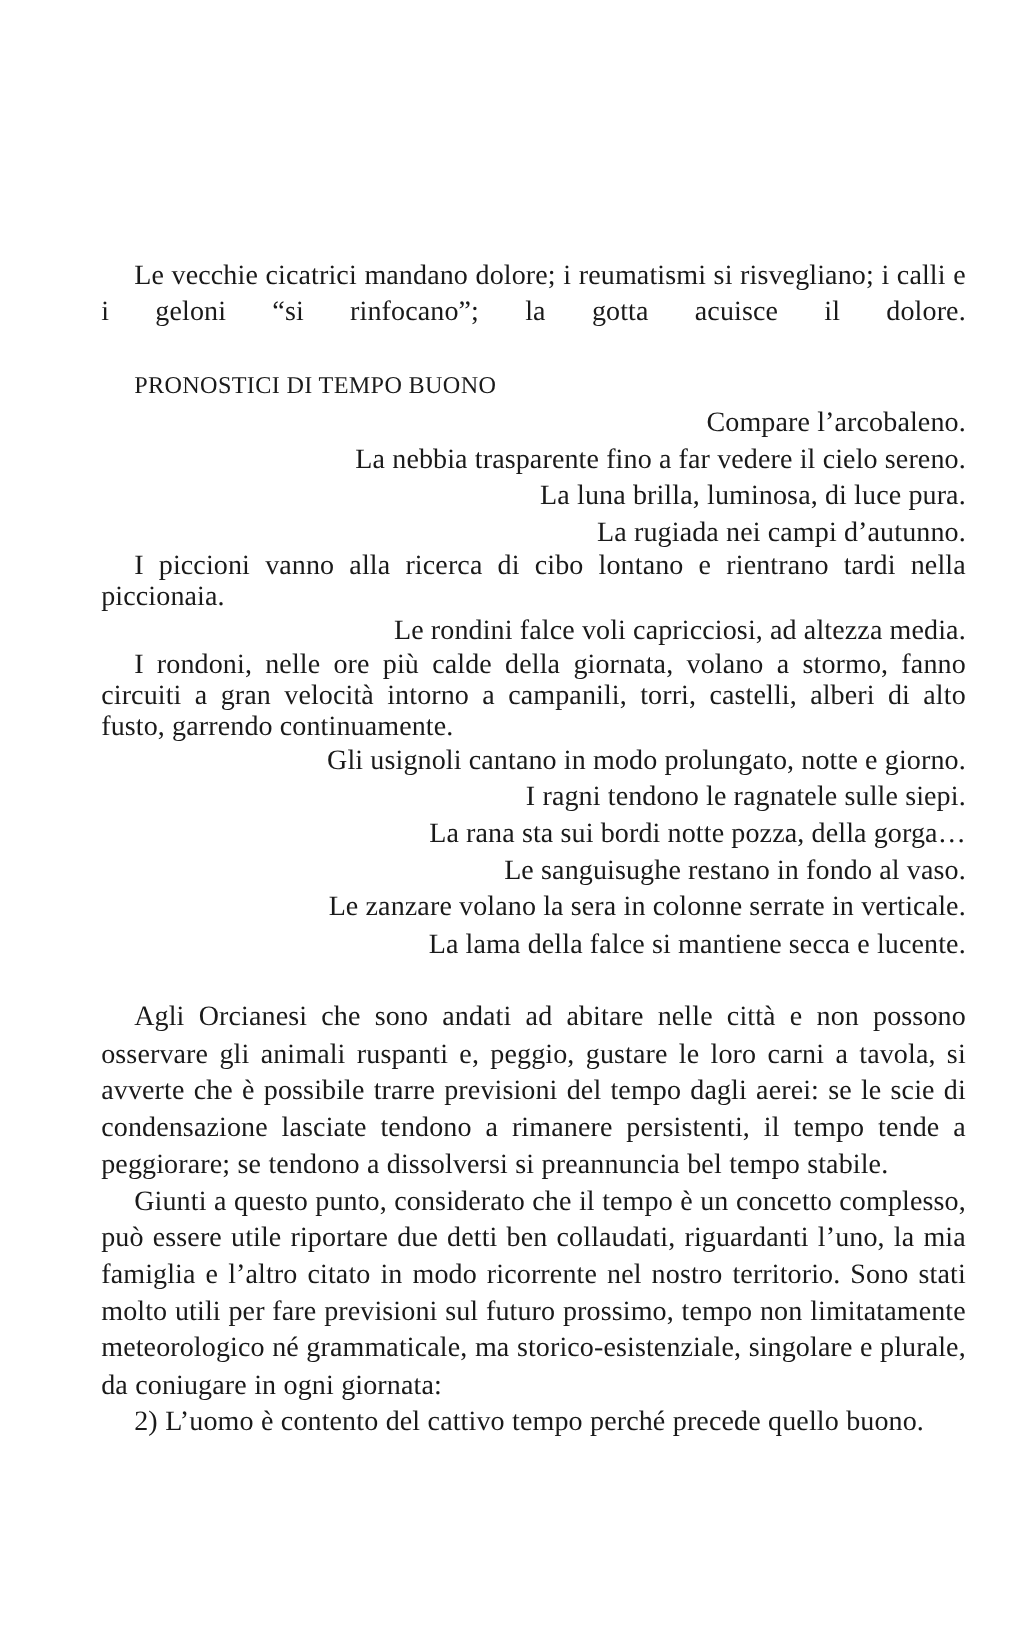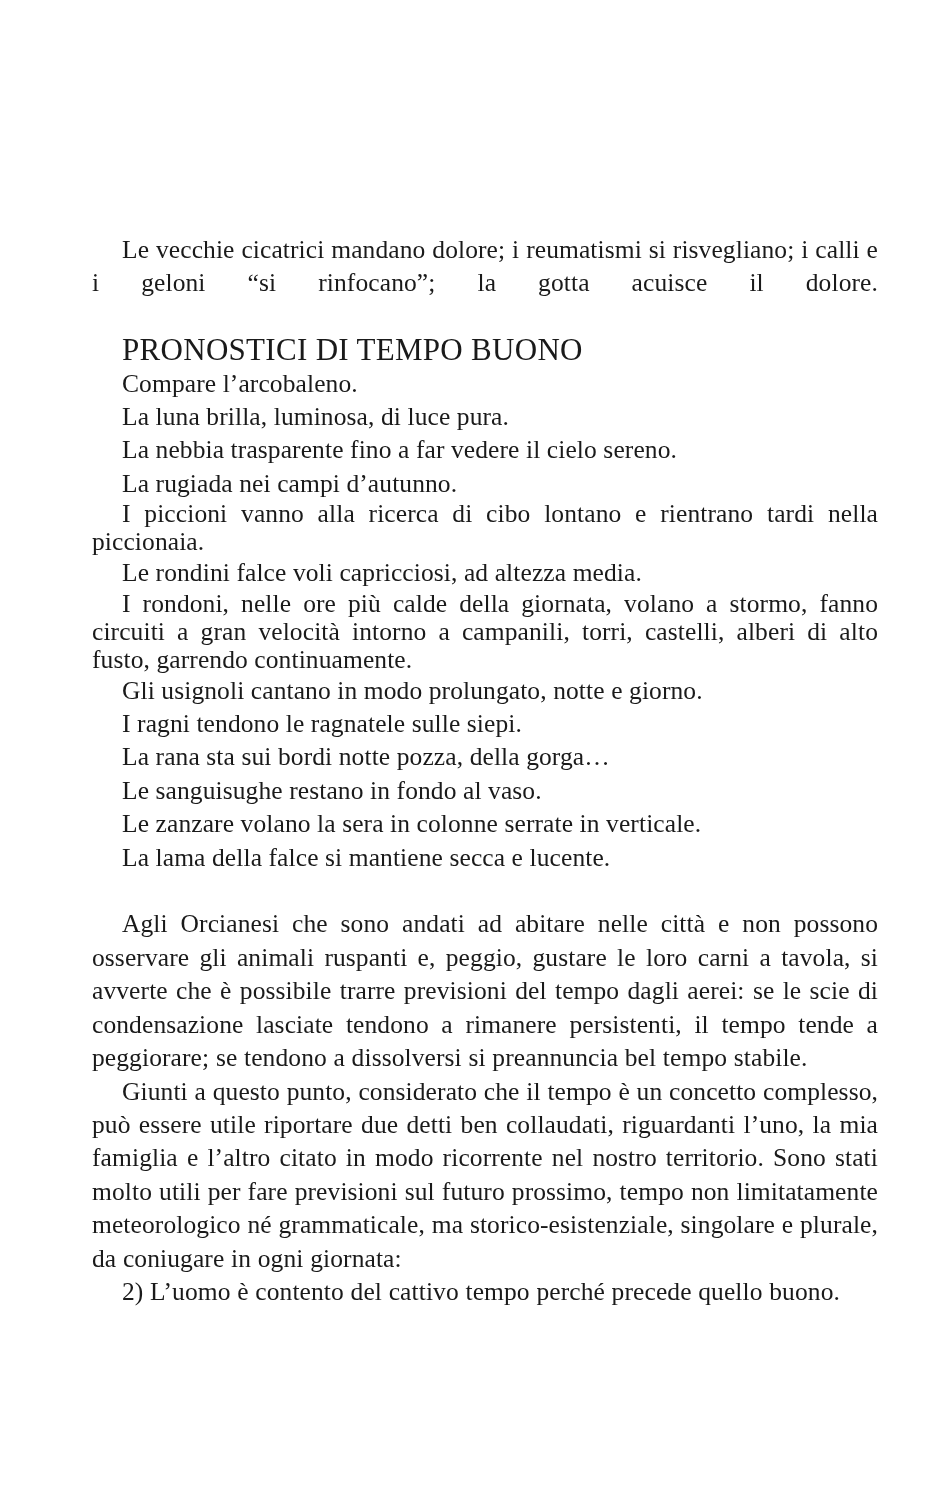--- a/index.html
+++ b/index.html
@@ -46,35 +46,35 @@
     word-spacing: 0.2px;
   }
 
   
   .para.full-justify {
     text-align-last: justify;
   }
 
   
   .heading {
-    font-size: 31px;
+    font-size: 22px;
     line-height: 33.4px;
     margin: 0;
     text-indent: 30px;
     text-align: left;
     letter-spacing: 0.3px;
   }
 
   
   .list-line {
     font-size: 25.5px;
     line-height: 33.4px;
     margin: 0;
     text-indent: 30px;
-    text-align: left;
+    text-align: right;
     letter-spacing: 0.1px;
   }
 
   
   .list-para {
     font-size: 25.5px;
     line-height: 28px;
     margin: 0;
     text-indent: 30px;
     text-align: justify;
@@ -91,22 +91,22 @@
   <div class="text-block">
 
     <p class="para full-justify">Le vecchie cicatrici mandano dolore; i reumatismi si risvegliano; i calli e i geloni “si rinfocano”; la gotta acuisce il dolore.</p>
 
     <div class="gap-para"></div>
 
     <p class="heading">PRONOSTICI DI TEMPO BUONO</p>
 
     <div class="section">
       <p class="list-line">Compare l’arcobaleno.</p>
+      <p class="list-line">La nebbia trasparente fino a far vedere il cielo sereno.</p>
       <p class="list-line">La luna brilla, luminosa, di luce pura.</p>
-      <p class="list-line">La nebbia trasparente fino a far vedere il cielo sereno.</p>
       <p class="list-line">La rugiada nei campi d’autunno.</p>
       <p class="list-para">I piccioni vanno alla ricerca di cibo lontano e rientrano tardi nella piccionaia.</p>
       <p class="list-line">Le rondini falce voli capricciosi, ad altezza media.</p>
       <p class="list-para">I rondoni, nelle ore più calde della giornata, volano a stormo, fanno circuiti a gran velocità intorno a campanili, torri, castelli, alberi di alto fusto, garrendo continuamente.</p>
       <p class="list-line">Gli usignoli cantano in modo prolungato, notte e giorno.</p>
       <p class="list-line">I ragni tendono le ragnatele sulle siepi.</p>
       <p class="list-line">La rana sta sui bordi notte pozza, della gorga…</p>
       <p class="list-line">Le sanguisughe restano in fondo al vaso.</p>
       <p class="list-line">Le zanzare volano la sera in colonne serrate in verticale.</p>
       <p class="list-line">La lama della falce si mantiene secca e lucente.</p>

